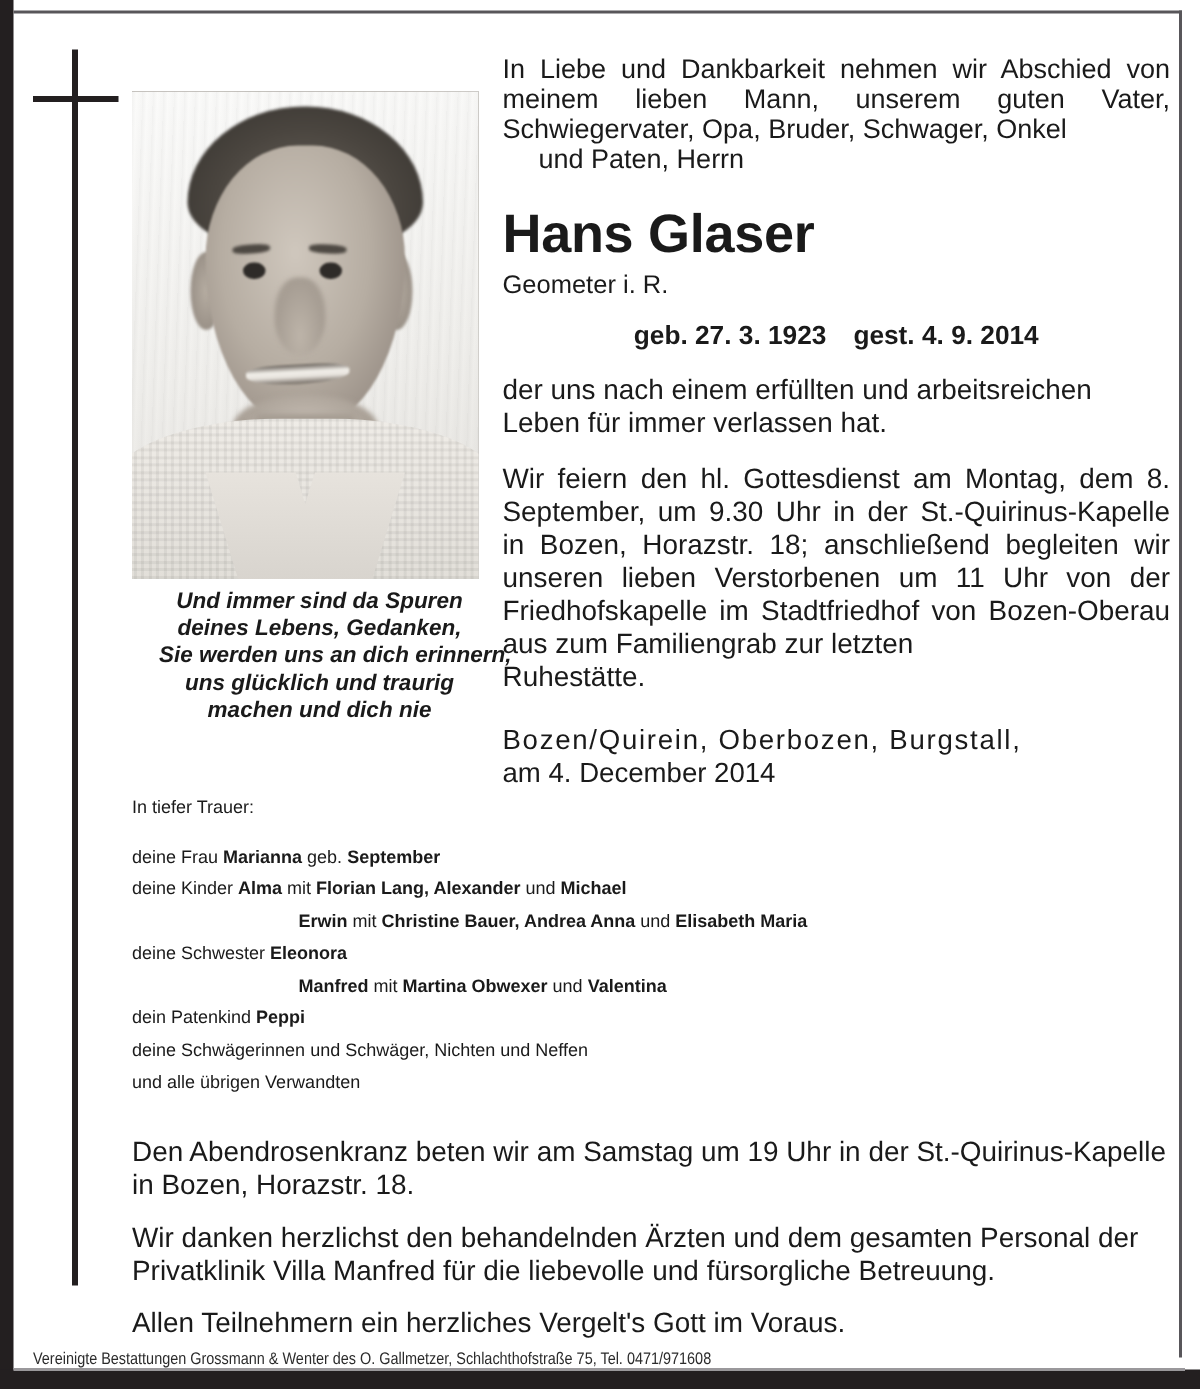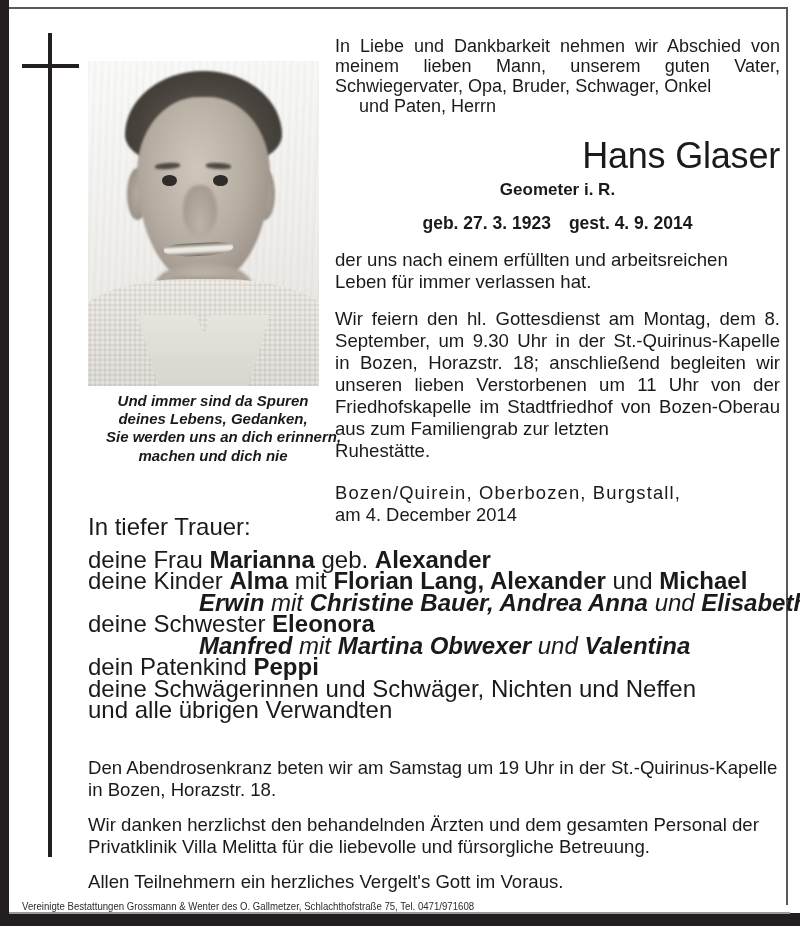--- a/index.html
+++ b/index.html
@@ -214,31 +214,31 @@
   .intro {
     font-size: 18px;
     line-height: 20px;
     text-align: justify;
     text-justify: inter-word;
   }
   .intro .last { display: block; text-align: left; margin-left: 24px; }
 
   .deceased-name {
     margin-top: 20px;
-    text-align: right;
+    text-align: left;
     font-size: 36px;
-    font-weight: 400;
+    font-weight: 700;
     letter-spacing: -0.2px;
     line-height: 40px;
   }
   .deceased-role {
     margin-top: 4px;
-    text-align: center;
+    text-align: left;
     font-size: 17px;
-    font-weight: 700;
+    font-weight: 400;
   }
   .deceased-dates {
     margin-top: 13px;
     text-align: center;
     font-size: 17.5px;
     font-weight: 700;
   }
   .deceased-dates .gap { display: inline-block; width: 18px; }
 
   .para {
@@ -254,28 +254,28 @@
     margin-top: 20px;
     font-size: 18.4px;
     line-height: 22px;
   }
   .place-block .places { letter-spacing: 1.15px; }
 
   
   .mourners {
     position: absolute;
     left: 88px;
-    top: 516px;
+    top: 528px;
     width: 690px;
-    font-size: 24px;
+    font-size: 12px;
     line-height: 21.5px;
   }
   .mourners .heading { margin-bottom: 11px; }
   .mourners .line { white-space: nowrap; }
-  .mourners .indent { padding-left: 111px; font-style: italic; }
+  .mourners .indent { padding-left: 111px; }
   .mourners b { font-weight: 700; }
 
   
   .closing {
     position: absolute;
     left: 88px;
     top: 757px;
     width: 692px;
   }
   .closing .cpara {
@@ -328,20 +328,21 @@
     <div class="neck"></div>
     <div class="shirt"></div>
     <div class="collar-l"></div>
     <div class="collar-r"></div>
   </div>
 
   <div class="poem">
     <div>Und immer sind da Spuren</div>
     <div>deines Lebens, Gedanken,</div>
     <div>Sie werden uns an dich erinnern,</div>
+    <div>uns glücklich und traurig</div>
     <div>machen und dich nie</div>
   </div>
 
   <div class="right-col">
 
     <div class="intro">
       <span>In Liebe und Dankbarkeit nehmen wir Abschied von meinem lieben Mann, unserem guten Vater, Schwiegervater, Opa, Bruder, Schwager, Onkel</span>
       <span class="last">und Paten, Herrn</span>
     </div>
 
@@ -364,32 +365,32 @@
     <div class="place-block">
       <div class="places">Bozen/Quirein, Oberbozen, Burgstall,</div>
       <div>am 4. December 2014</div>
     </div>
 
   </div>
 
   <div class="mourners">
     <div class="heading">In tiefer Trauer:</div>
     <div id="mourner-lines">
-        <div class="line"><span>deine Frau </span><b>Marianna</b><span> geb. </span><b>Alexander</b></div>
+        <div class="line"><span>deine Frau </span><b>Marianna</b><span> geb. </span><b>September</b></div>
         <div class="line"><span>deine Kinder </span><b>Alma</b><span> mit </span><b>Florian Lang, Alexander</b><span> und </span><b>Michael</b></div>
         <div class="line indent"><b>Erwin</b><span> mit </span><b>Christine Bauer, Andrea Anna</b><span> und </span><b>Elisabeth Maria</b></div>
         <div class="line"><span>deine Schwester </span><b>Eleonora</b></div>
         <div class="line indent"><b>Manfred</b><span> mit </span><b>Martina Obwexer</b><span> und </span><b>Valentina</b></div>
         <div class="line"><span>dein Patenkind </span><b>Peppi</b></div>
         <div class="line"><span>deine Schwägerinnen und Schwäger, Nichten und Neffen</span></div>
         <div class="line"><span>und alle übrigen Verwandten</span></div>
       </div>
   </div>
 
   <div class="closing">
     <div class="cpara">Den Abendrosenkranz beten wir am Samstag um 19 Uhr in der St.-Quirinus-Kapelle in Bozen, Horazstr. 18.</div>
-    <div class="cpara">Wir danken herzlichst den behandelnden Ärzten und dem gesamten Personal der Privatklinik Villa Melitta für die liebevolle und fürsorgliche Betreuung.</div>
+    <div class="cpara">Wir danken herzlichst den behandelnden Ärzten und dem gesamten Personal der Privatklinik Villa Manfred für die liebevolle und fürsorgliche Betreuung.</div>
     <div class="cpara">Allen Teilnehmern ein herzliches Vergelt's Gott im Voraus.</div>
   </div>
 
   <div class="footer">Vereinigte Bestattungen Grossmann &amp; Wenter des O. Gallmetzer, Schlachthofstraße 75, Tel. 0471/971608</div>
 
 </div>
 
 </body></html>

